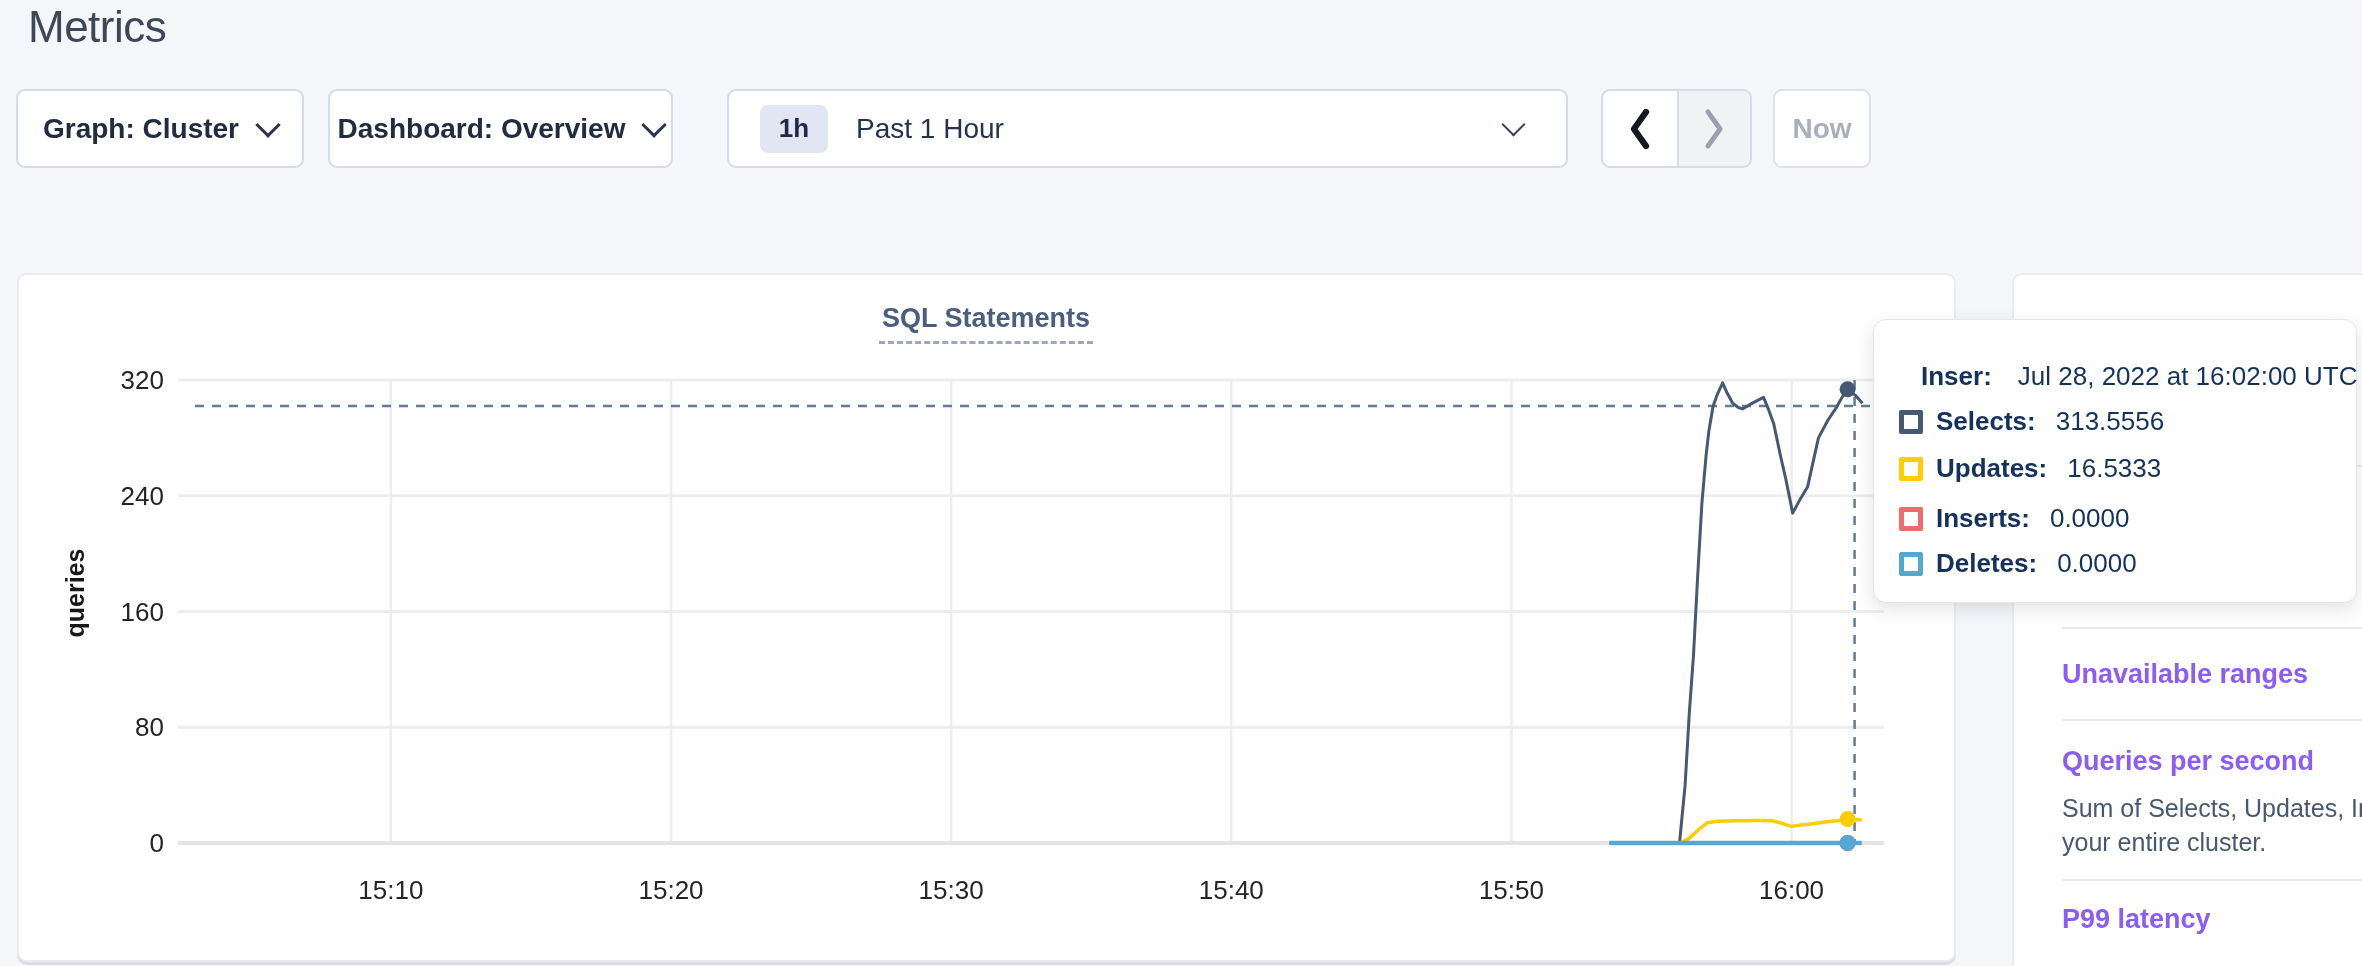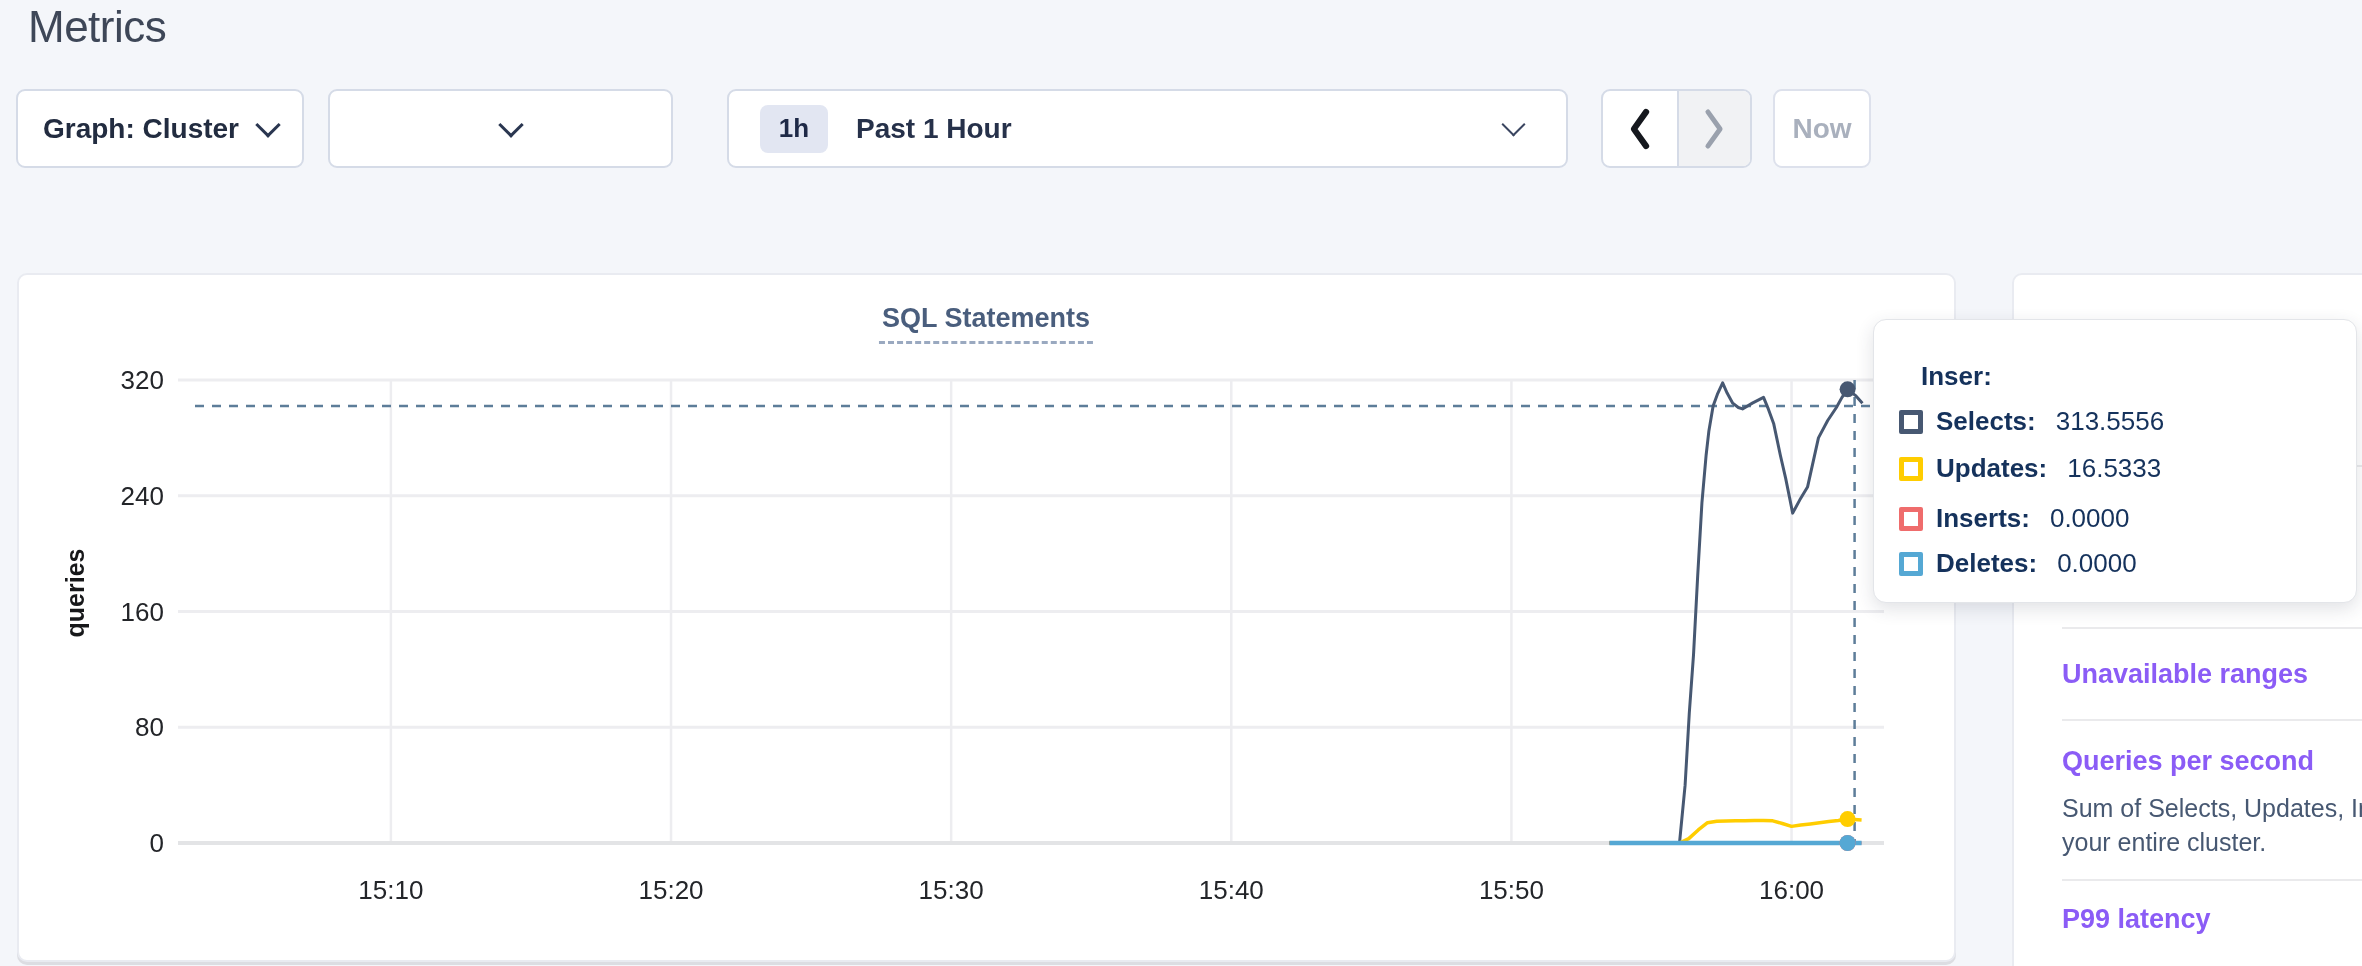--- a/index.html
+++ b/index.html
@@ -12,21 +12,21 @@
 
   
   .ctl{position:absolute;top:89px;height:79px;background:#fff;border:2px solid #d5dbe7;
        border-radius:9px;box-sizing:border-box;display:flex;align-items:center;
        justify-content:center;font-size:28px;font-weight:bold;color:#222c40;cursor:pointer}
   .chev-down{width:15px;height:15px;border-right:3px solid #2a3650;border-bottom:3px solid #2a3650;
        transform:rotate(45deg);margin-left:20px;margin-top:-8px;flex:none}
   .ctl-time{justify-content:flex-start;padding:0 44px 0 31px;font-weight:normal}
   .time-badge{background:#e2e6f2;border-radius:8px;height:48px;min-width:68px;display:flex;
        align-items:center;justify-content:center;font-weight:bold;font-size:26px;color:#1e2947;flex:none}
-  .time-label{margin-left:28px;font-weight:bold;color:#26314a}
+  .time-label{margin-left:28px;font-weight:normal;color:#26314a}
   .nav-group{left:1601px;width:151px;padding:0;overflow:hidden}
   .nav-half{width:50%;height:100%;display:flex;align-items:center;justify-content:center;box-sizing:border-box}
   .nav-next{background:#f1f2f4;border-left:2px solid #d5dbe7}
   .now-btn{left:1773px;width:98px;color:#a9b0bd;border-color:#dde1ec}
 
   
   .card{position:absolute;background:#fff;border:2px solid #e9ebf1;border-radius:10px;
         box-sizing:border-box;box-shadow:0 3px 0 #dcdde2}
   .chart-card{left:17px;top:273px;width:1939px;height:689px}
   .side-card{left:2012px;top:273px;width:420px;height:780px}
@@ -56,20 +56,21 @@
 <body>
 
 <div class="abs page-title">Metrics</div>
 
 <div class="ctl" style="left:16px;width:288px">
   <span>Graph: Cluster</span>
   <span class="chev-down"></span>
 </div>
 
 <div class="ctl" style="left:328px;width:345px">
+  <span>Dashboard: Overview</span>
   <span class="chev-down"></span>
 </div>
 
 <div class="ctl ctl-time" style="left:727px;width:841px">
   <span class="time-badge">1h</span>
   <span class="time-label">Past 1 Hour</span>
   <span class="chev-down" style="margin-left:auto;border-width:2.5px;border-color:#3a4560"></span>
 </div>
 
 <div class="ctl nav-group">
@@ -139,20 +140,21 @@
     <circle cx="1847.5829228243022" cy="843" r="8" fill="#ef6c6c"></circle>
     <circle cx="1847.5829228243022" cy="843" r="8" fill="#55a8d4"></circle>
   </svg>
 
 <div class="abs chart-title">SQL Statements</div>
 <div class="abs y-label">queries</div>
 
 <div class="abs tooltip">
   <div class="tt-row tt-time" style="top:41px">
     <span class="tt-label">Inser:</span>
+    <span class="tt-value" style="margin-left:26px">Jul 28, 2022 at 16:02:00 UTC</span>
   </div>
   <div class="tt-row" style="top:86px">
     <span class="sw" style="border-color: rgb(71, 88, 114);"></span>
     <span class="tt-label">Selects:</span>
     <span class="tt-value">313.5556</span>
   </div>
   <div class="tt-row" style="top:133px">
     <span class="sw" style="border-color: rgb(255, 205, 0);"></span>
     <span class="tt-label">Updates:</span>
     <span class="tt-value">16.5333</span>

